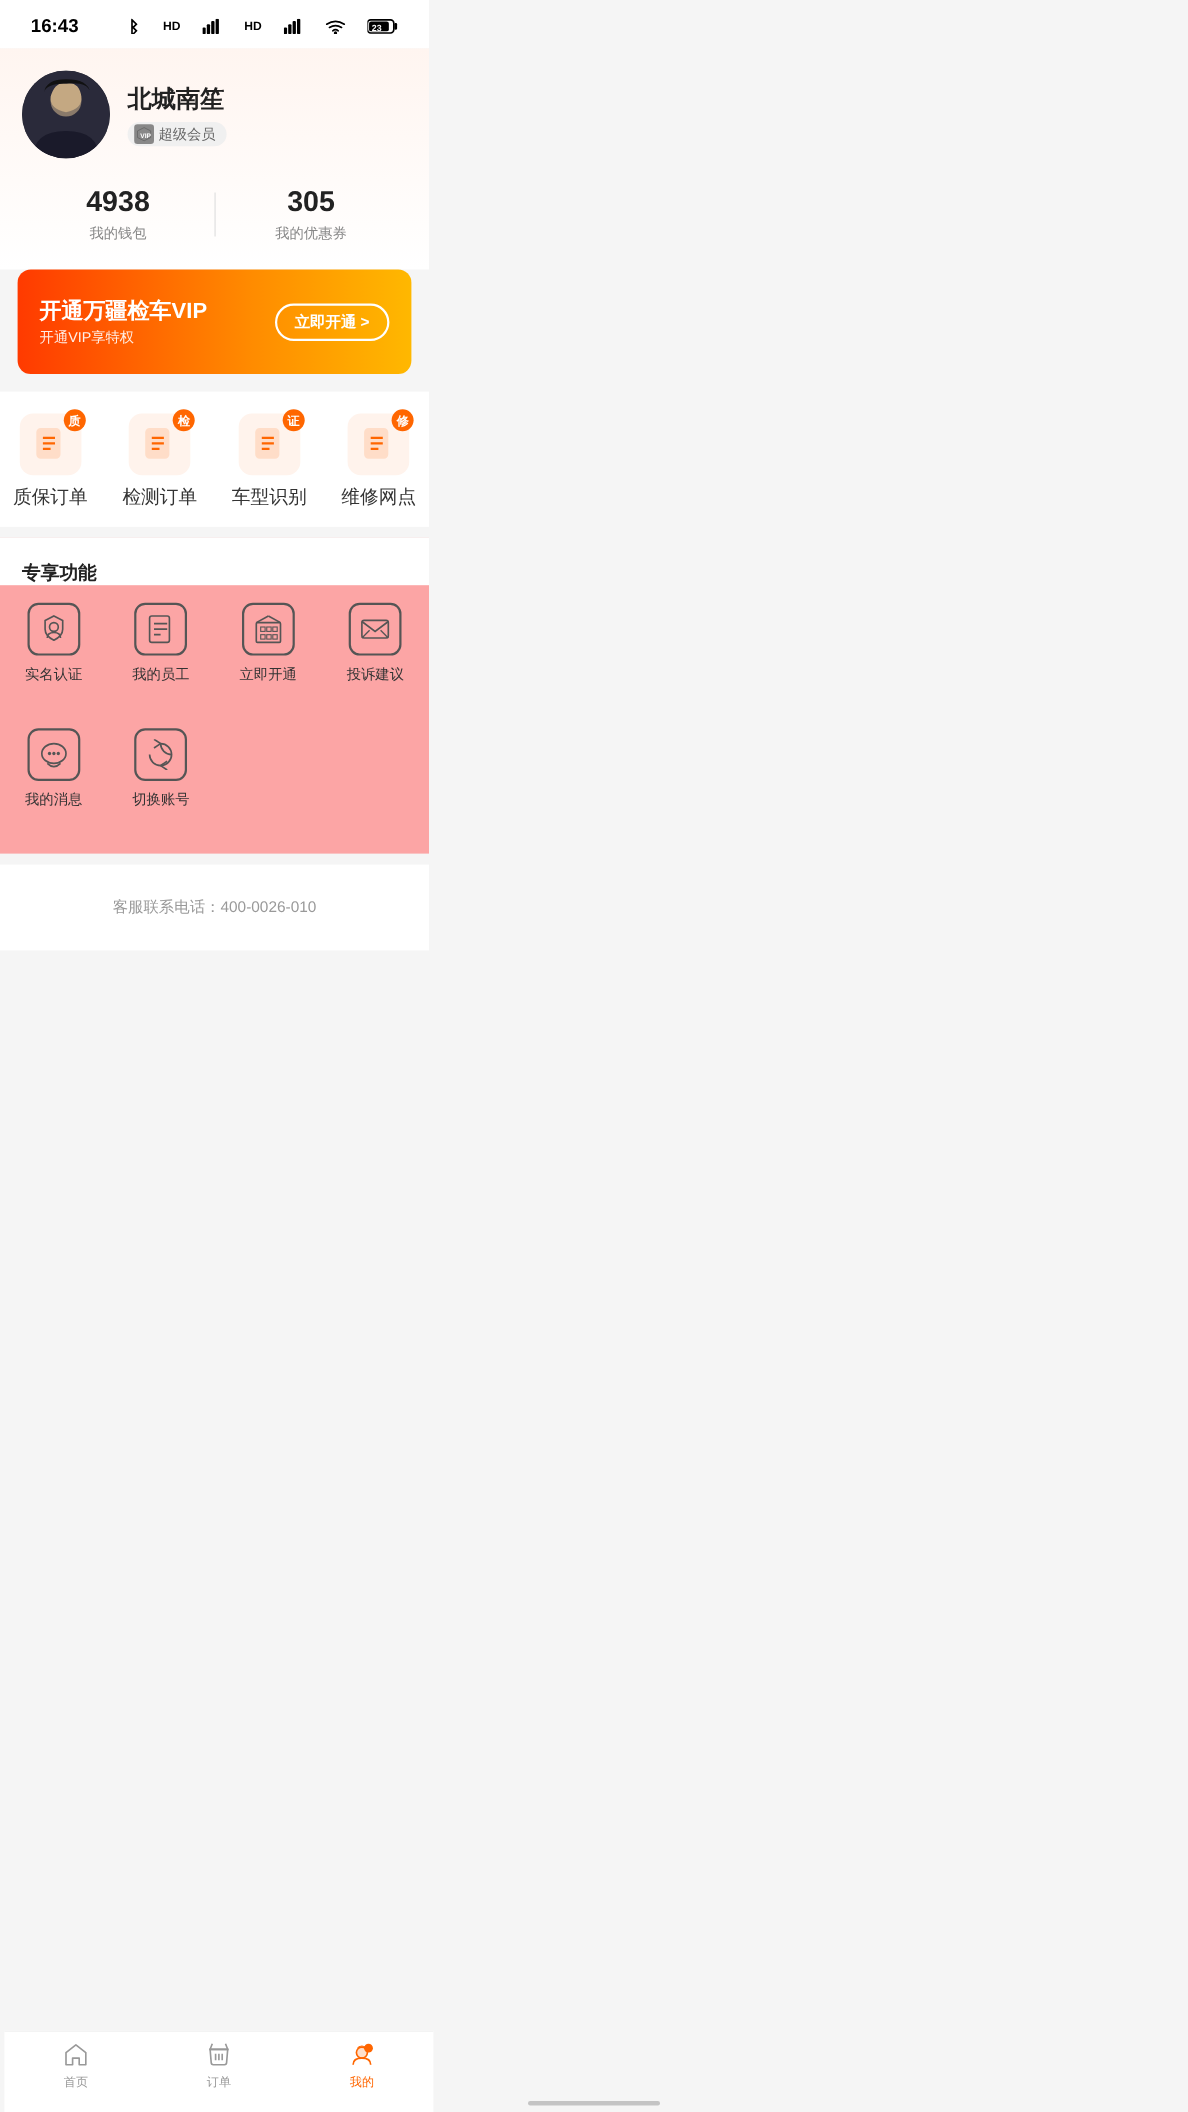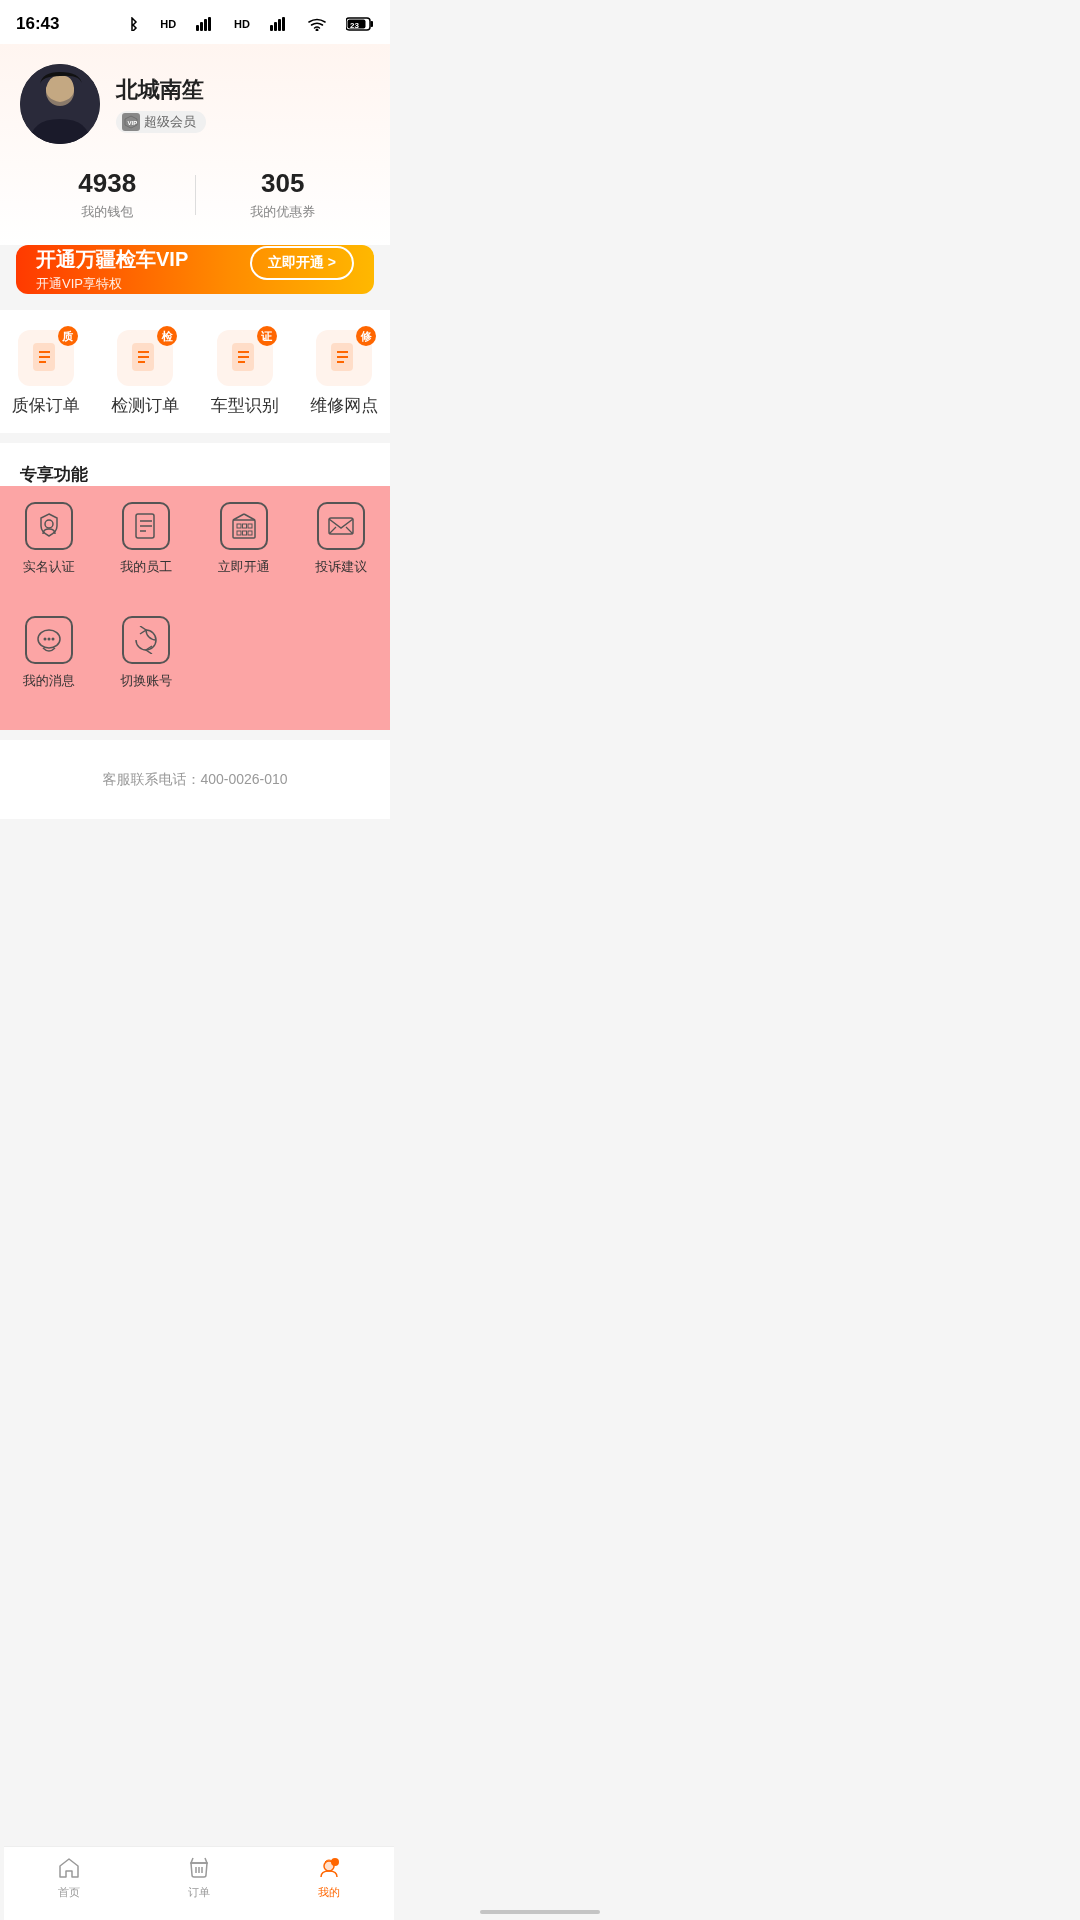--- a/index.html
+++ b/index.html
@@ -12,21 +12,21 @@
       position: relative;
       overflow-x: hidden;
     }
 
     
     .status-bar {
       background: #fff;
       display: flex;
       justify-content: space-between;
       align-items: center;
-      padding: 8px 16px 4px;
+      padding: 8px 28px 4px;
       height: 44px;
     }
     .status-time {
       font-size: 17px;
       font-weight: 600;
       color: #000;
     }
     .status-icons {
       display: flex;
       align-items: center;
@@ -122,23 +122,23 @@
       width: 1px;
       height: 40px;
       background: #ddd;
     }
 
     
     .vip-banner {
       margin: 0 16px 16px;
       background: linear-gradient(90deg, #ff3a00 0%, #ff8c00 60%, #ffb800 100%);
       border-radius: 12px;
-      padding: 1px 20px;
-      display: flex;
-      align-items: flex-start;
+      padding: 24px 20px;
+      display: flex;
+      align-items: center;
       justify-content: space-between;
     }
     .vip-banner-left {
       display: flex;
       flex-direction: column;
       gap: 2px;
     }
     .vip-banner-title {
       font-size: 20px;
       font-weight: 800;

